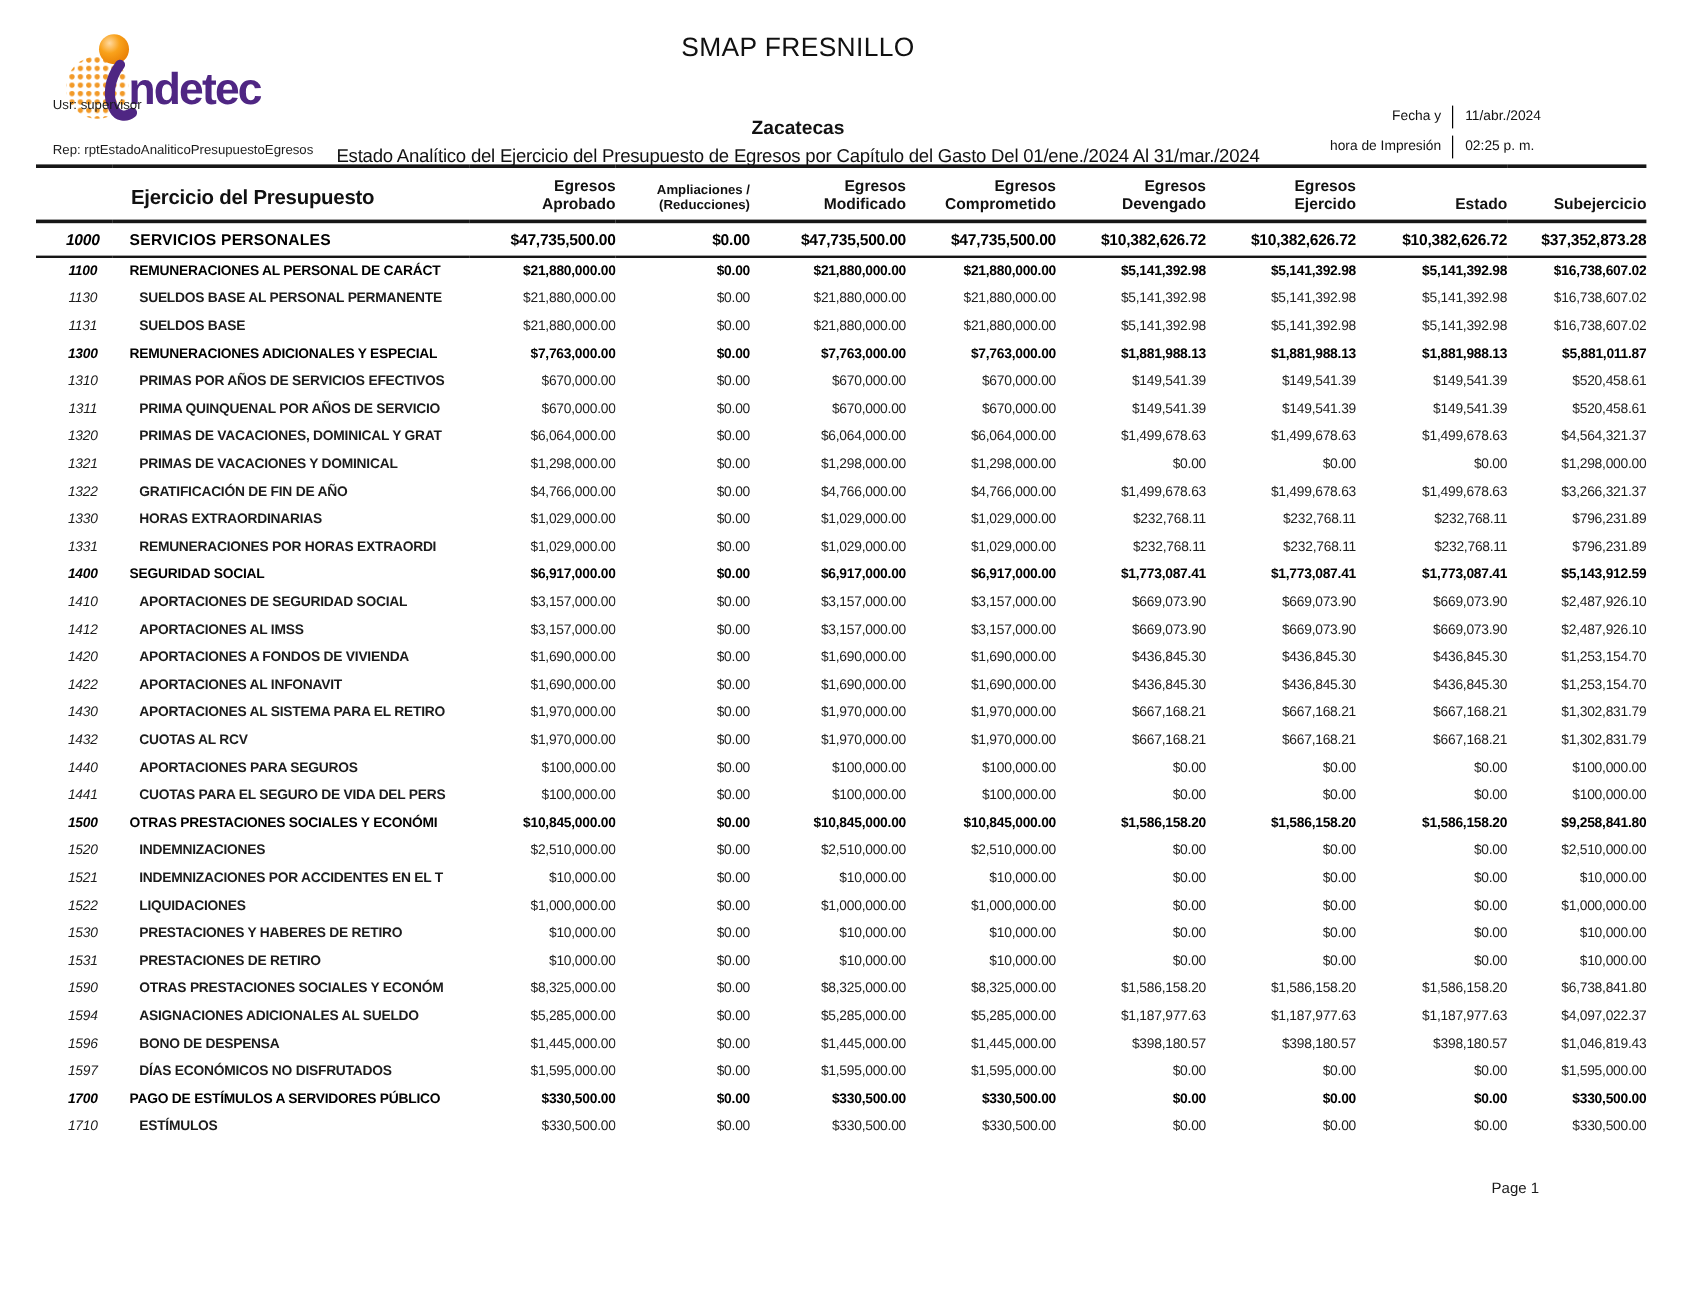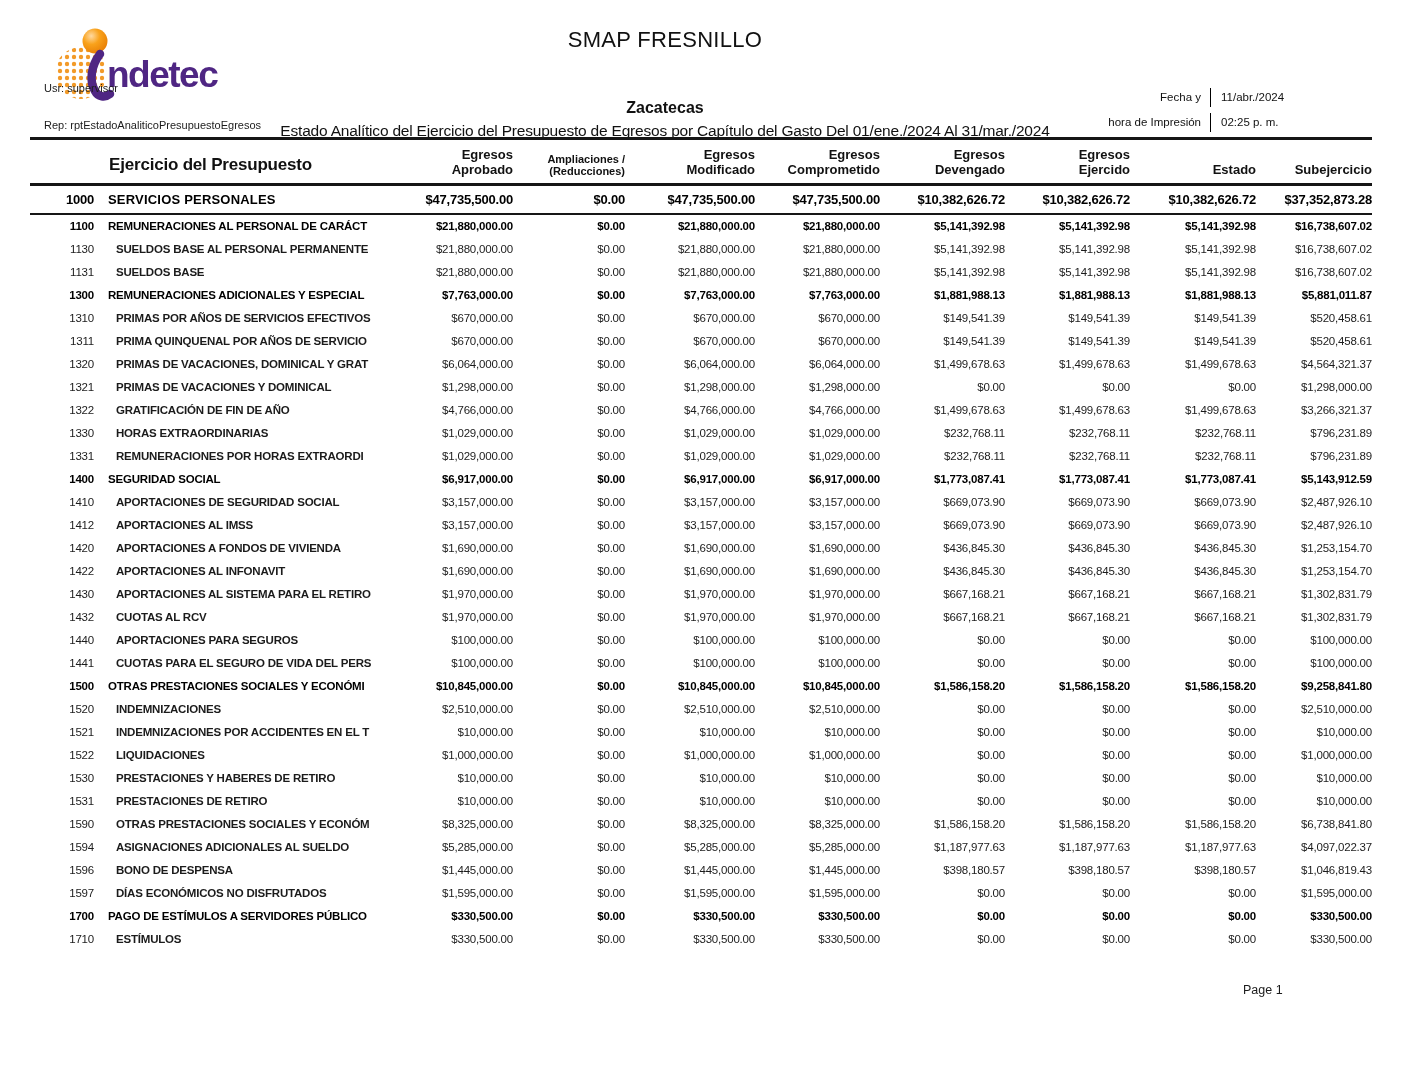--- a/index.html
+++ b/index.html
@@ -44,21 +44,21 @@
     padding:8px 0 5px 0;line-height:1.15;
     border-bottom:3px solid #161616;
   }
   thead th.h-title{text-align:center;font-size:17px;padding-bottom:8px;letter-spacing:-.2px;}
   thead th.h-small{font-size:11px;}
   tbody td{
     height:23px;padding:0;vertical-align:middle;
     font-size:11.5px;color:#1b1b1b;letter-spacing:-.2px;
     white-space:nowrap;overflow:hidden;
   }
-  tbody td.c-code{padding-left:14px;text-align:right;}
+  tbody td.c-code{padding-left:14px;text-align:center;font-style:italic;}
   tbody td.c-desc{padding-left:14px;text-align:left;}
   tbody td.c-num{text-align:right;}
   tr.partida td.c-desc{padding-left:22px;font-weight:bold;}
   tr.concepto td{font-weight:bold;color:#000;}
   tr.capitulo td{font-weight:bold;color:#000;font-size:13px;height:27px;border-bottom:2px solid #161616;}
   tr.capitulo td.c-desc{letter-spacing:.2px;}
   .page-footer{position:absolute;left:1243px;top:983px;font-size:12.5px;color:#1b1b1b;}
 </style>
 </head>
 <body>

